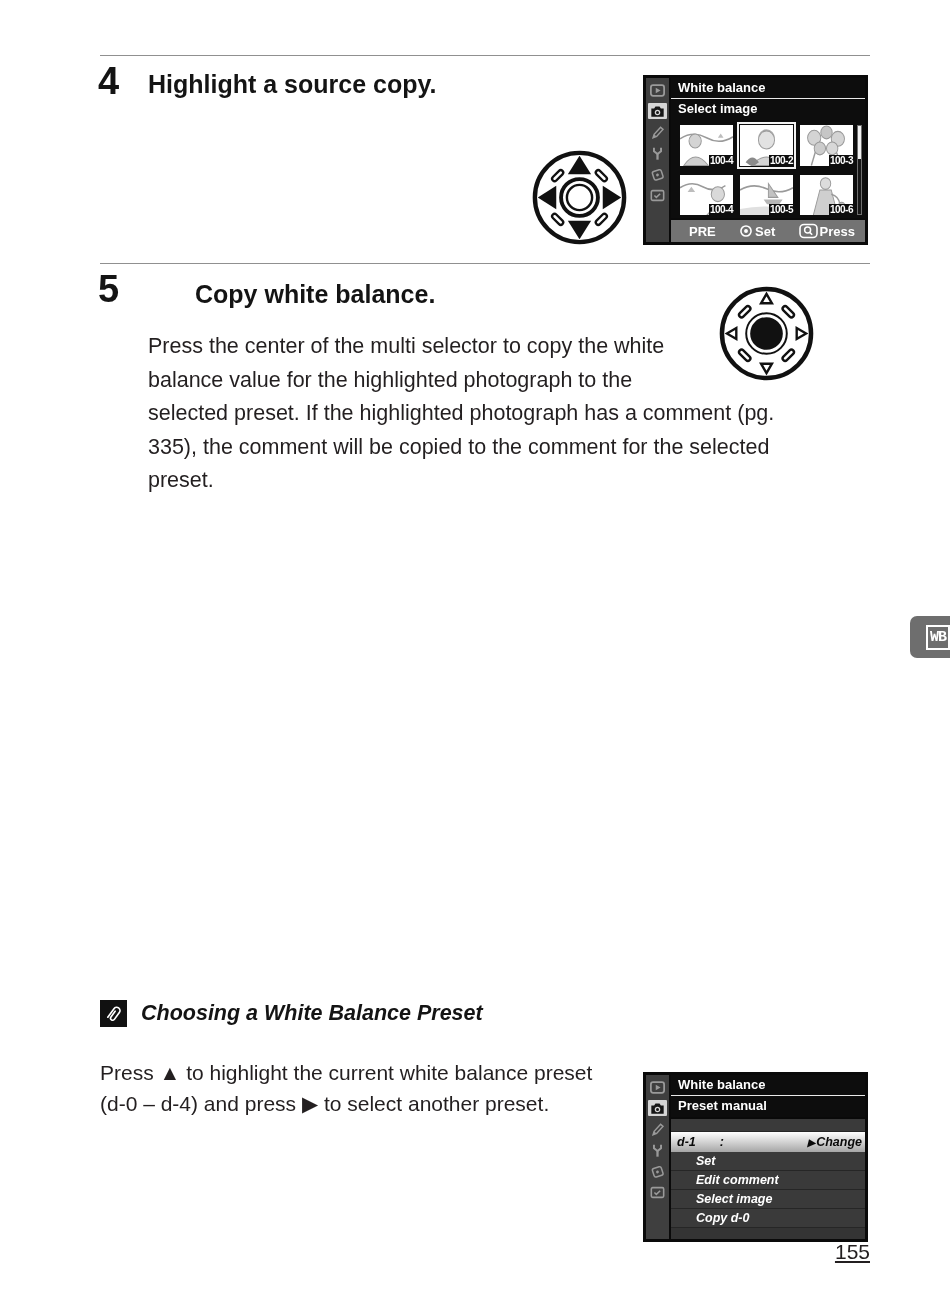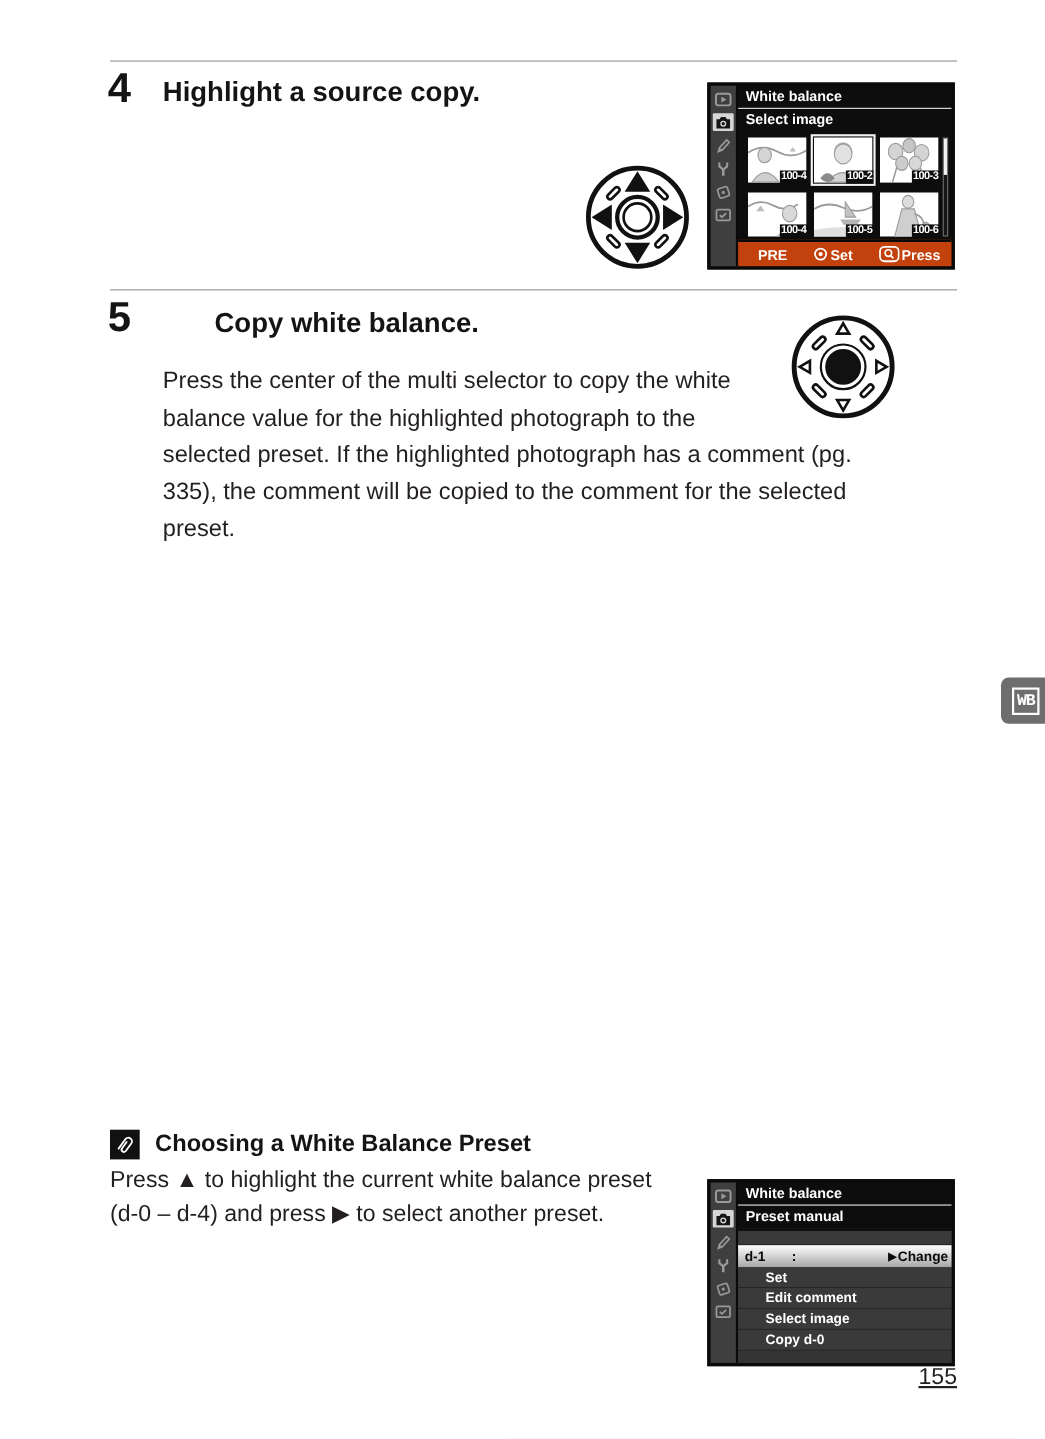--- a/index.html
+++ b/index.html
@@ -50,50 +50,50 @@
                 display:grid; grid-template-columns:repeat(3, 1fr); grid-auto-rows:1fr;
                 gap:9px 7px; }
   .thumb { position:relative; background:#ffffff; }
   .thumb svg { position:absolute; inset:0; width:100%; height:100%; }
   .thumb.selected { outline:2px solid #f2f2f2; outline-offset:1px; }
   .thumb-label { position:absolute; bottom:-1px; right:-1px; background:#0d0d0d; color:#fff;
                  font-size:10px; font-weight:bold; line-height:12px; padding:0 1px; letter-spacing:-0.5px;}
   .scrollbar { position:absolute; right:3px; top:5px; bottom:3px; width:5px;
                background:#161616; border:1px solid #6e6e6e; }
   .scroll-thumb { width:100%; height:38%; background:#f2f2f2; }
-  .lcd-footer { height:24px; background:#c2410c; border-top:2px solid #0a0a0a;
+  .lcd-footer { height:24px; background:#737373; border-top:2px solid #0a0a0a;
                 display:flex; align-items:center; color:#fff; font-size:13px; font-weight:bold;
                 padding:0 10px 0 18px; gap:6px;}
   .foot-group { display:flex; align-items:center; gap:2px; }
   .foot-spacer { flex:1; }
 
   
   .menu-area { flex:1; display:flex; flex-direction:column; background:#3a3a3a;
-               border-top:2px solid #0a0a0a; }
+               border-top:2px solid #0a0a0a;font-style:italic; }
   .menu-spacer { height:13px; background:#3a3a3a; border-bottom:1px solid #262626; }
   .hl-row { height:20px; background:linear-gradient(#ffffff,#a6a6a6); color:#0a0a0a;
             font-size:12.5px; font-weight:bold; display:flex; align-items:center;
             padding:0 3px 0 6px; }
   .hl-sep { margin-left:24px; }
   .hl-action { margin-left:auto; display:flex; align-items:center; }
   .hl-arrow { font-size:10px; margin-right:1px; }
   .menu-row { height:19px; background:#3a3a3a; border-bottom:1px solid #262626; color:#fff;
               font-size:12.5px; font-weight:bold; display:flex; align-items:center; padding-left:25px; }
   .menu-fill { flex:1; background:#343434; }
 
   
   .wb-tab { position:absolute; right:0; top:616px; width:40px; height:42px; background:#6e6e6e;
-            border-radius:7px 0 0 7px; display:flex; align-items:center; justify-content:center;
+            border-radius:7px 0 0 7px; display:flex; align-items:center; justify-content:flex-end;
             padding-left:5px; }
   .wb-box { border:2px solid #ffffff; color:#ffffff; font-weight:bold; font-size:15px;
             line-height:1; padding:3px 2px; letter-spacing:-1px;
             font-family:"Liberation Mono", monospace; }
 
   
-  #note-head { left:100px; top:1027px; display:flex; align-items:flex-start; gap:14px; }
+  #note-head { left:100px; top:1000px; display:flex; align-items:center; gap:14px;font-style:italic; }
   .note-icon { width:27px; height:27px; background:#111; display:flex; align-items:center; justify-content:center; }
   .note-title { font-size:21.5px; font-weight:bold; color:#141414; }
   #note-body { left:100px; top:1058px; width:508px; font-size:21px; line-height:30.5px; }
 
   #page-num { right:80px; top:1240px; font-size:21px; color:#231f20;text-decoration:underline; }
 </style>
 </head>
 <body>
 
 <svg width="0" height="0" style="position:absolute" aria-hidden="true">

